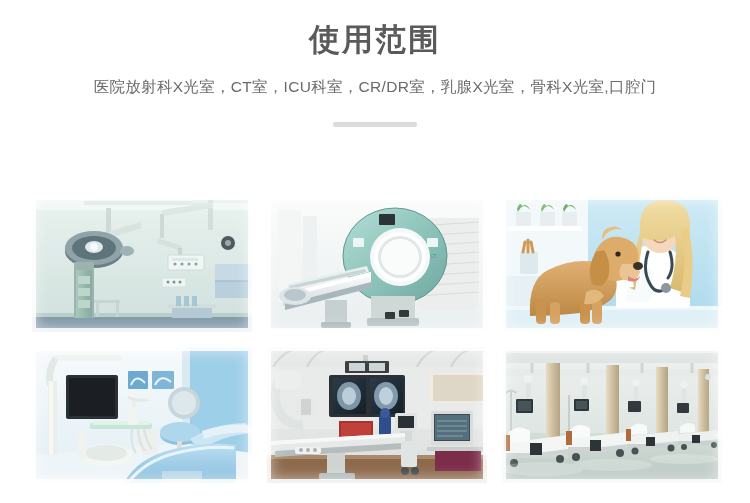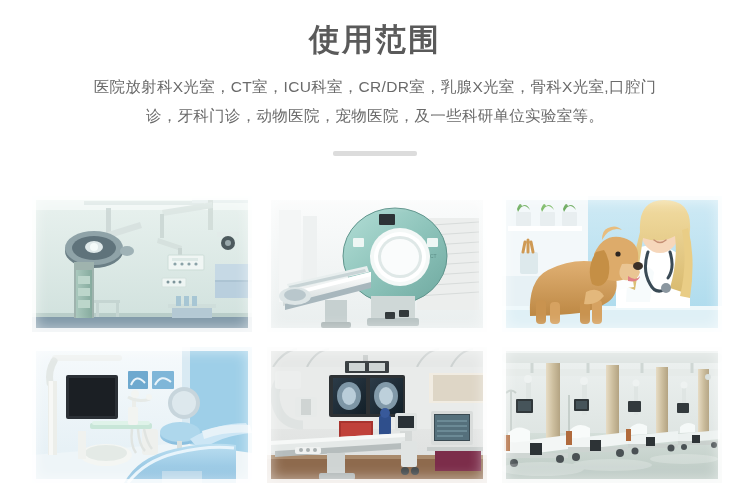--- a/index.html
+++ b/index.html
@@ -92,21 +92,20 @@
 </head>
 <body>
 
 <div class="page">
 
   <div class="header">
     <h1 class="page-title">使用范围</h1>
 
     <div class="desc-block">
       <div class="desc-line">医院放射科X光室，CT室，ICU科室，CR/DR室，乳腺X光室，骨科X光室,口腔门</div>
-      <div class="desc-line">诊，牙科门诊，动物医院，宠物医院，及一些科研单位实验室等。</div>
     </div>
 
     <div class="divider-wrap">
       <span class="divider"></span>
     </div>
   </div>
 
   <div class="grid">
 
     <div class="photo">

